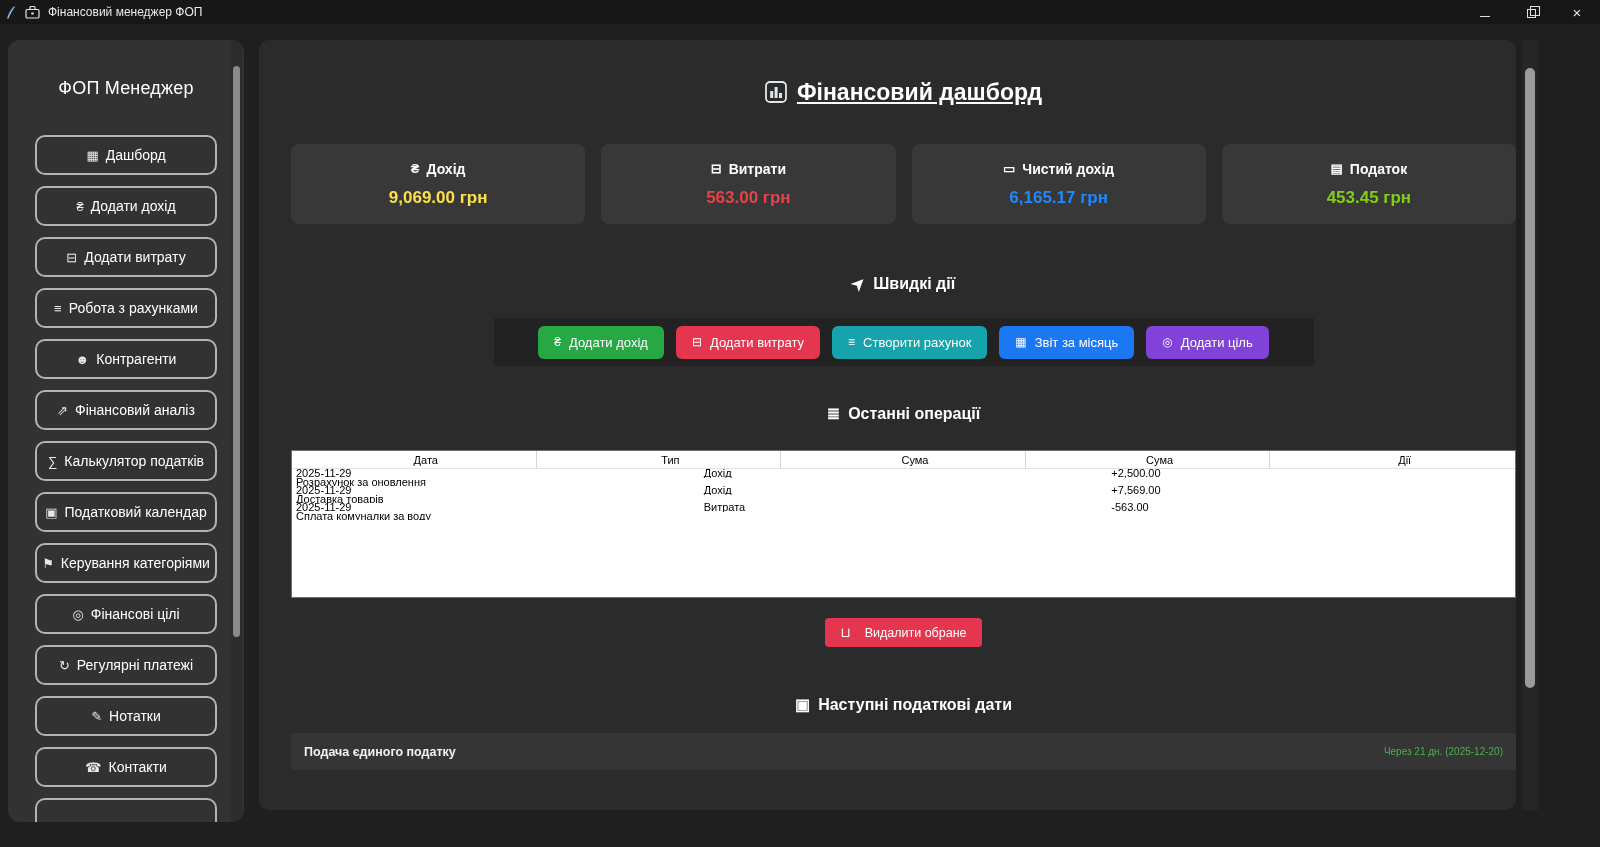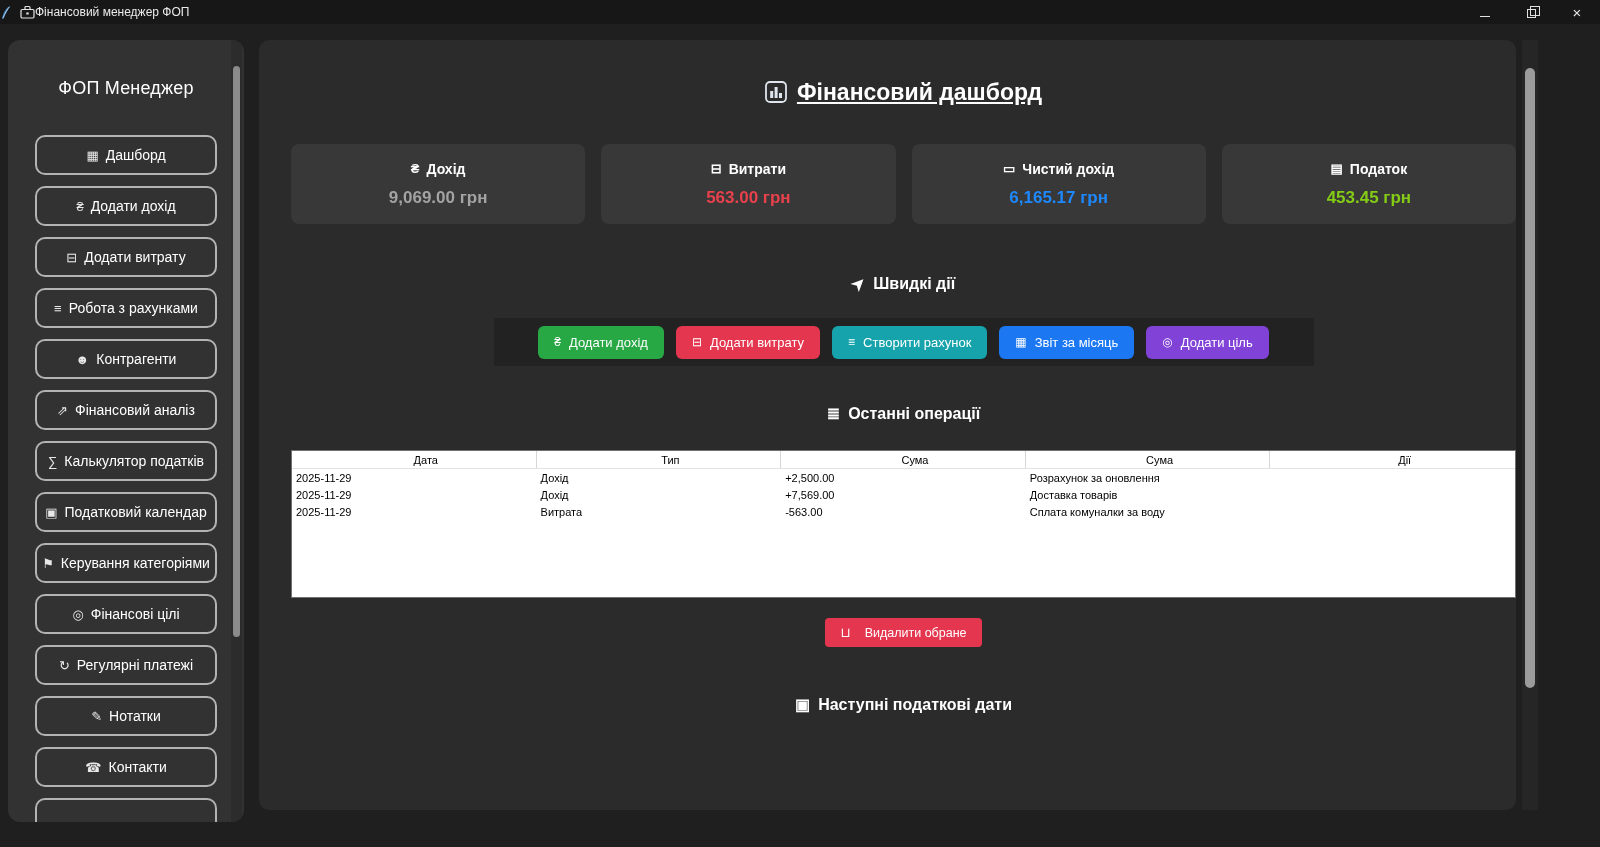--- a/index.html
+++ b/index.html
@@ -6,22 +6,22 @@
   html,body { width:1600px; height:847px; overflow:hidden; }
   body {
     background:#1f1f1f;
     font-family:"Liberation Sans", sans-serif;
     color:#fff;
     position:relative;
   }
   
   .titlebar{
     position:absolute; left:0; top:0; width:1600px; height:24px;
-    background:#171717; display:flex; align-items:center; gap:0;
-    font-size:12px; color:#eaeaea;
+    background:#171717; display:flex; align-items:center; gap:8px;
+    padding-left:5px; font-size:12px; color:#eaeaea;
   }
   .titlebar .app-icons{ display:flex; align-items:center; gap:9px; }
   .win-controls{ position:absolute; right:0; top:0; height:24px; display:flex; }
   .win-btn{ width:46px; height:24px; display:flex; align-items:center; justify-content:center;
     background:transparent; border:none; color:#e4e4e4; cursor:default; }
   .min-glyph{ display:inline-block; width:10px; border-top:1px solid #e0e0e0; margin-top:8px; }
   .restore-glyph{ position:relative; display:inline-block; width:9px; height:9px;
     border:1px solid #e0e0e0; background:#171717; margin-top:3px; z-index:0; }
   .restore-glyph::before{ content:""; position:absolute; left:2px; top:-4px; width:8px; height:8px;
     border:1px solid #e0e0e0; z-index:-1; }
@@ -78,21 +78,21 @@
 
   
   .ops-title{ margin-top:38px; }
   .ops-table{ margin-top:26px; width:1225px; height:148px; background:#ffffff;
     color:#000; font-size:11px; border:1px solid #6f6f6f; overflow:hidden; }
   .t-head{ display:grid; grid-template-columns:repeat(5,1fr); height:18px;
     border-bottom:1px solid #e3e3e3; }
   .t-head .t-cell{ display:flex; align-items:center; justify-content:center;
     border-right:1px solid #d6d6d6; font-size:11px;padding-left:24px; }
   .t-head .t-cell:last-child{ border-right:none; }
-  .t-row{ display:grid; grid-template-columns:repeat(5,1fr); height:17px; cursor:default; }
+  .t-row{ display:grid; grid-template-columns:repeat(3,1fr); height:17px; cursor:default; }
   .t-row .t-cell{ display:flex; align-items:center; padding-left:4px; overflow:hidden;
     white-space:nowrap; }
 
   .delete-btn{ margin:20px auto 0 auto; height:29px; padding:0 15px;
     background:#e4374f; color:#fff; border:none; border-radius:4px; font-size:12.5px;
     display:flex; align-items:center; gap:14px; cursor:default;
     font-family:"Liberation Sans", sans-serif; }
   .delete-btn .glyph{ font-size:13px; }
 
   
@@ -218,21 +218,21 @@
       </span>
       <span>Фінансовий дашборд</span>
     </div>
 
     <div class="stats">
       <div class="stat-card">
         <div class="stat-label">
           <span class="glyph">₴</span>
           <span>Дохід</span>
         </div>
-        <div class="stat-value" style="color: #a3a3a3;">9,069.00 грн</div>
+        <div class="stat-value" style="color: #fde047;">9,069.00 грн</div>
       </div>
       <div class="stat-card">
         <div class="stat-label">
           <span class="glyph">⊟</span>
           <span>Витрати</span>
         </div>
         <div class="stat-value" style="color: rgb(232, 65, 76);">563.00 грн</div>
       </div>
       <div class="stat-card">
         <div class="stat-label">
@@ -315,18 +315,22 @@
 
     <button class="delete-btn">
       <span class="glyph">⊔</span>
       <span>Видалити обране</span>
     </button>
 
     <div class="section-title tax-title">
       <span class="glyph">▣</span>
       <span>Наступні податкові дати</span>
     </div>
+    <div class="tax-row">
+      <span class="tax-name">Подача єдиного податку</span>
+      <span class="tax-due" style="color: rgb(76, 175, 80);">Через 21 дн. (2025-12-20)</span>
+    </div>
 
   </div>
 </div>
 
 <div class="main-track"></div>
 <div class="main-thumb"></div>
 
 </body></html>

